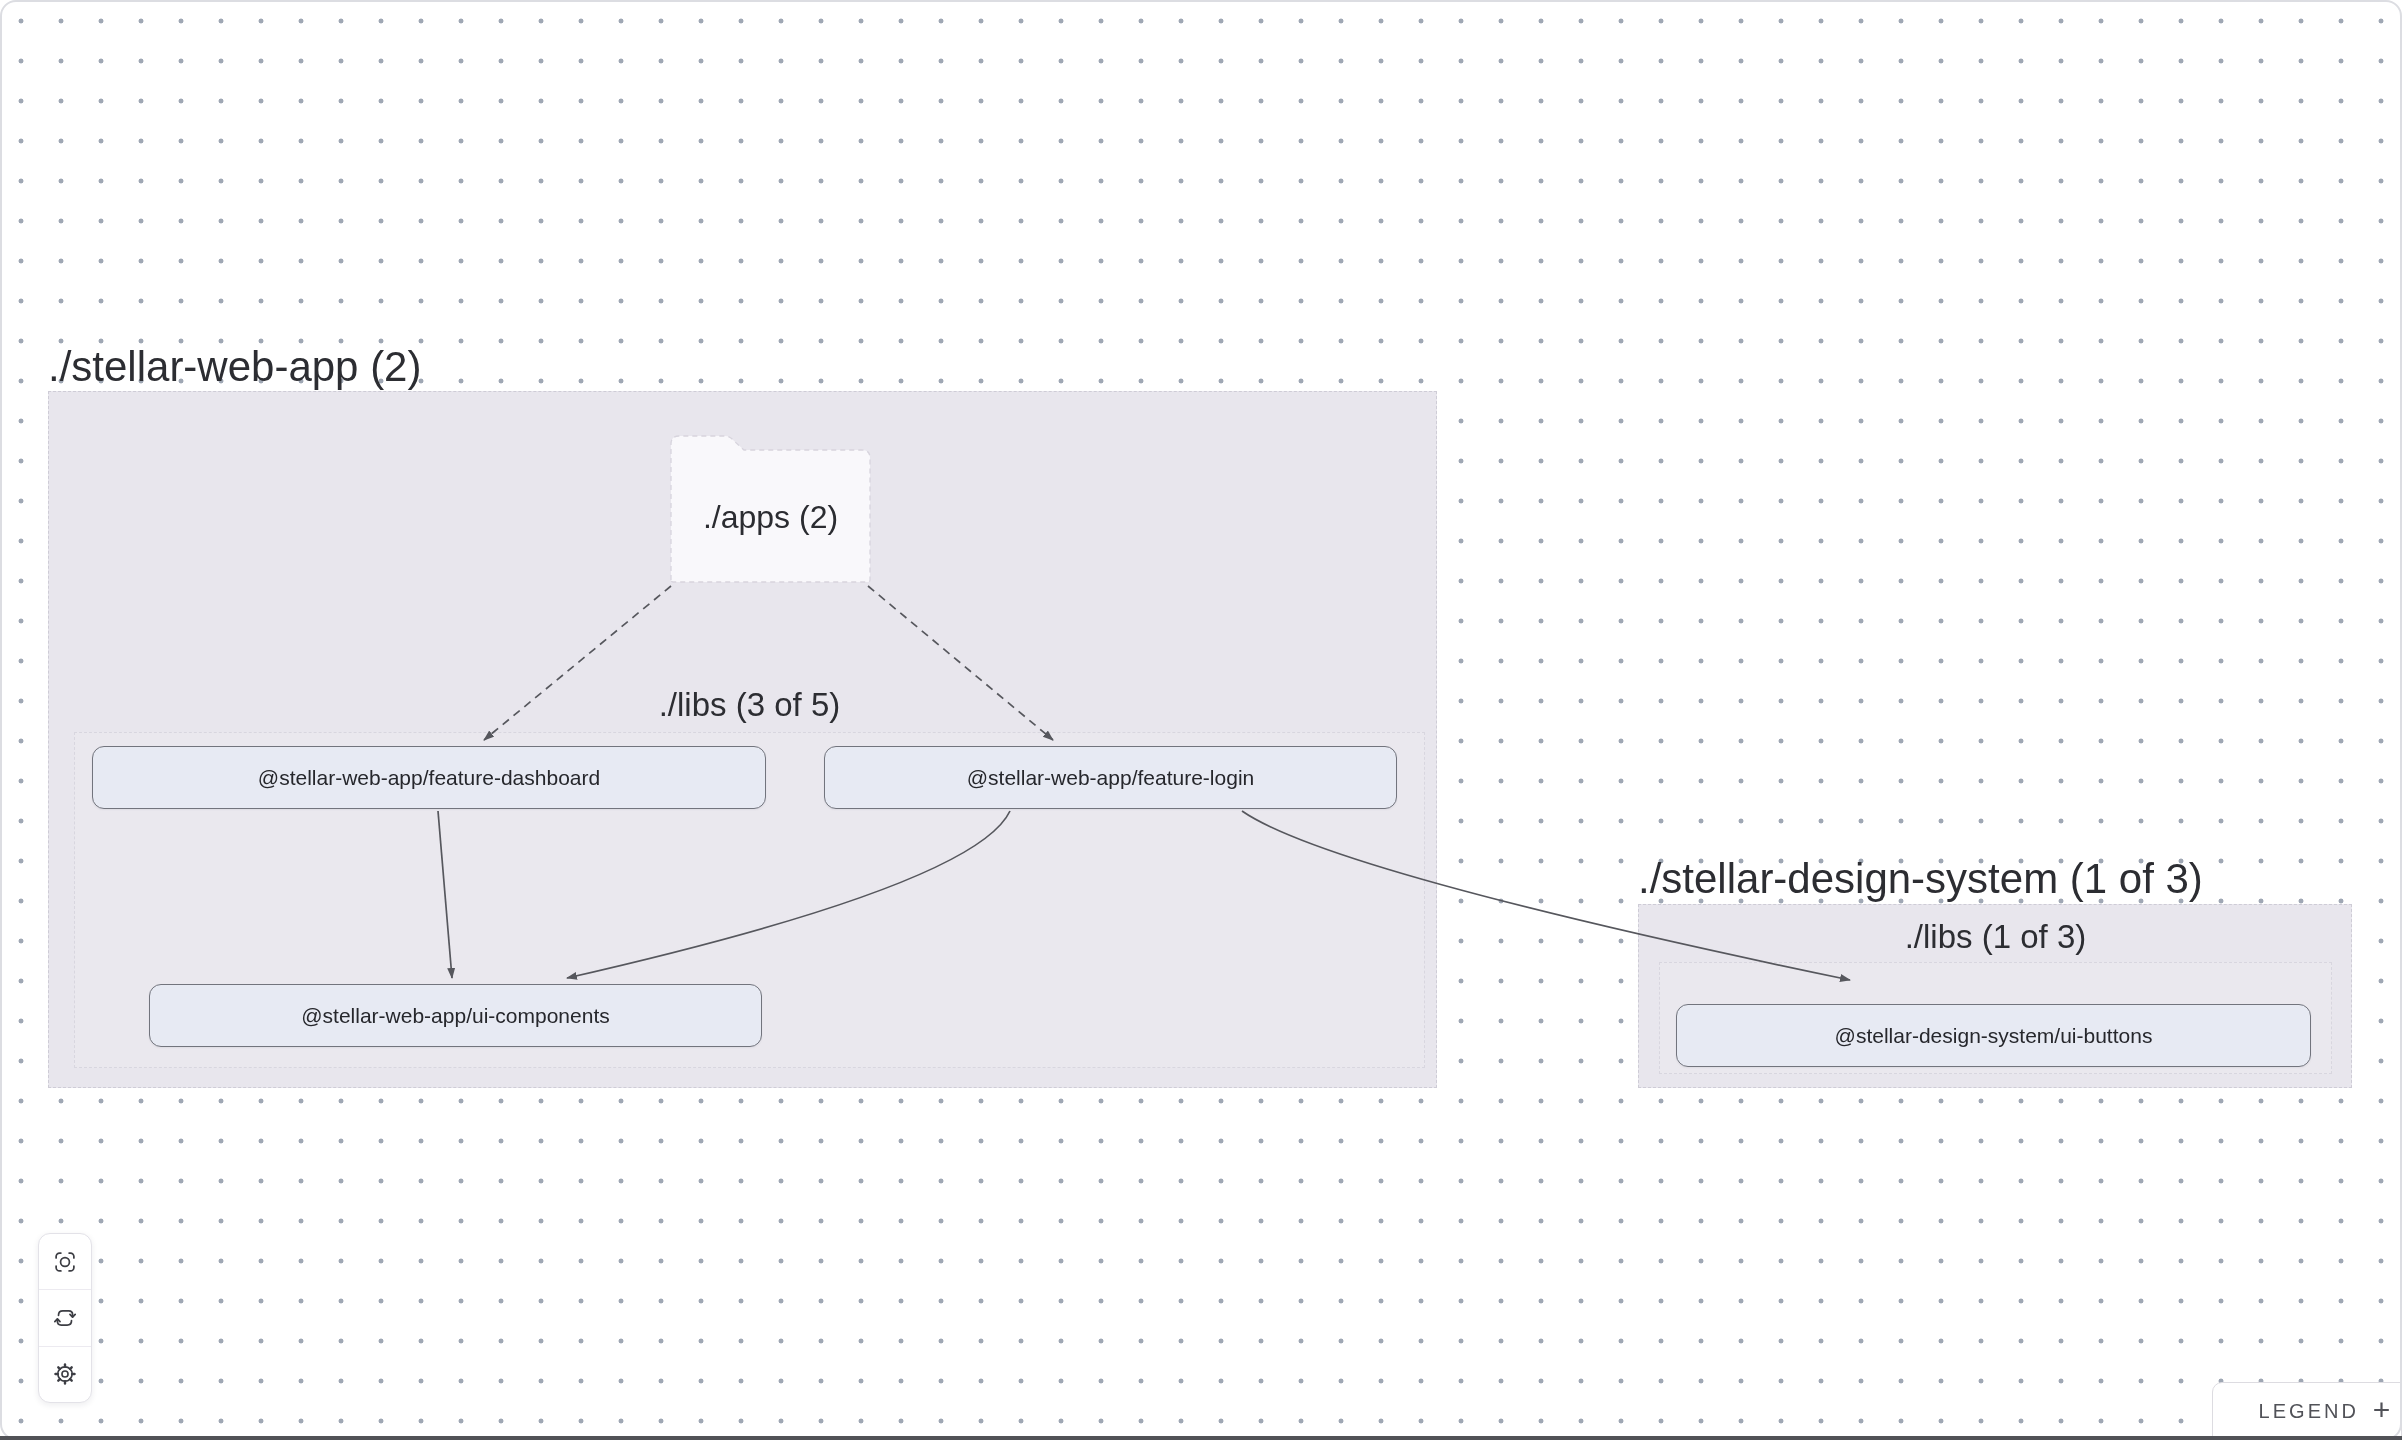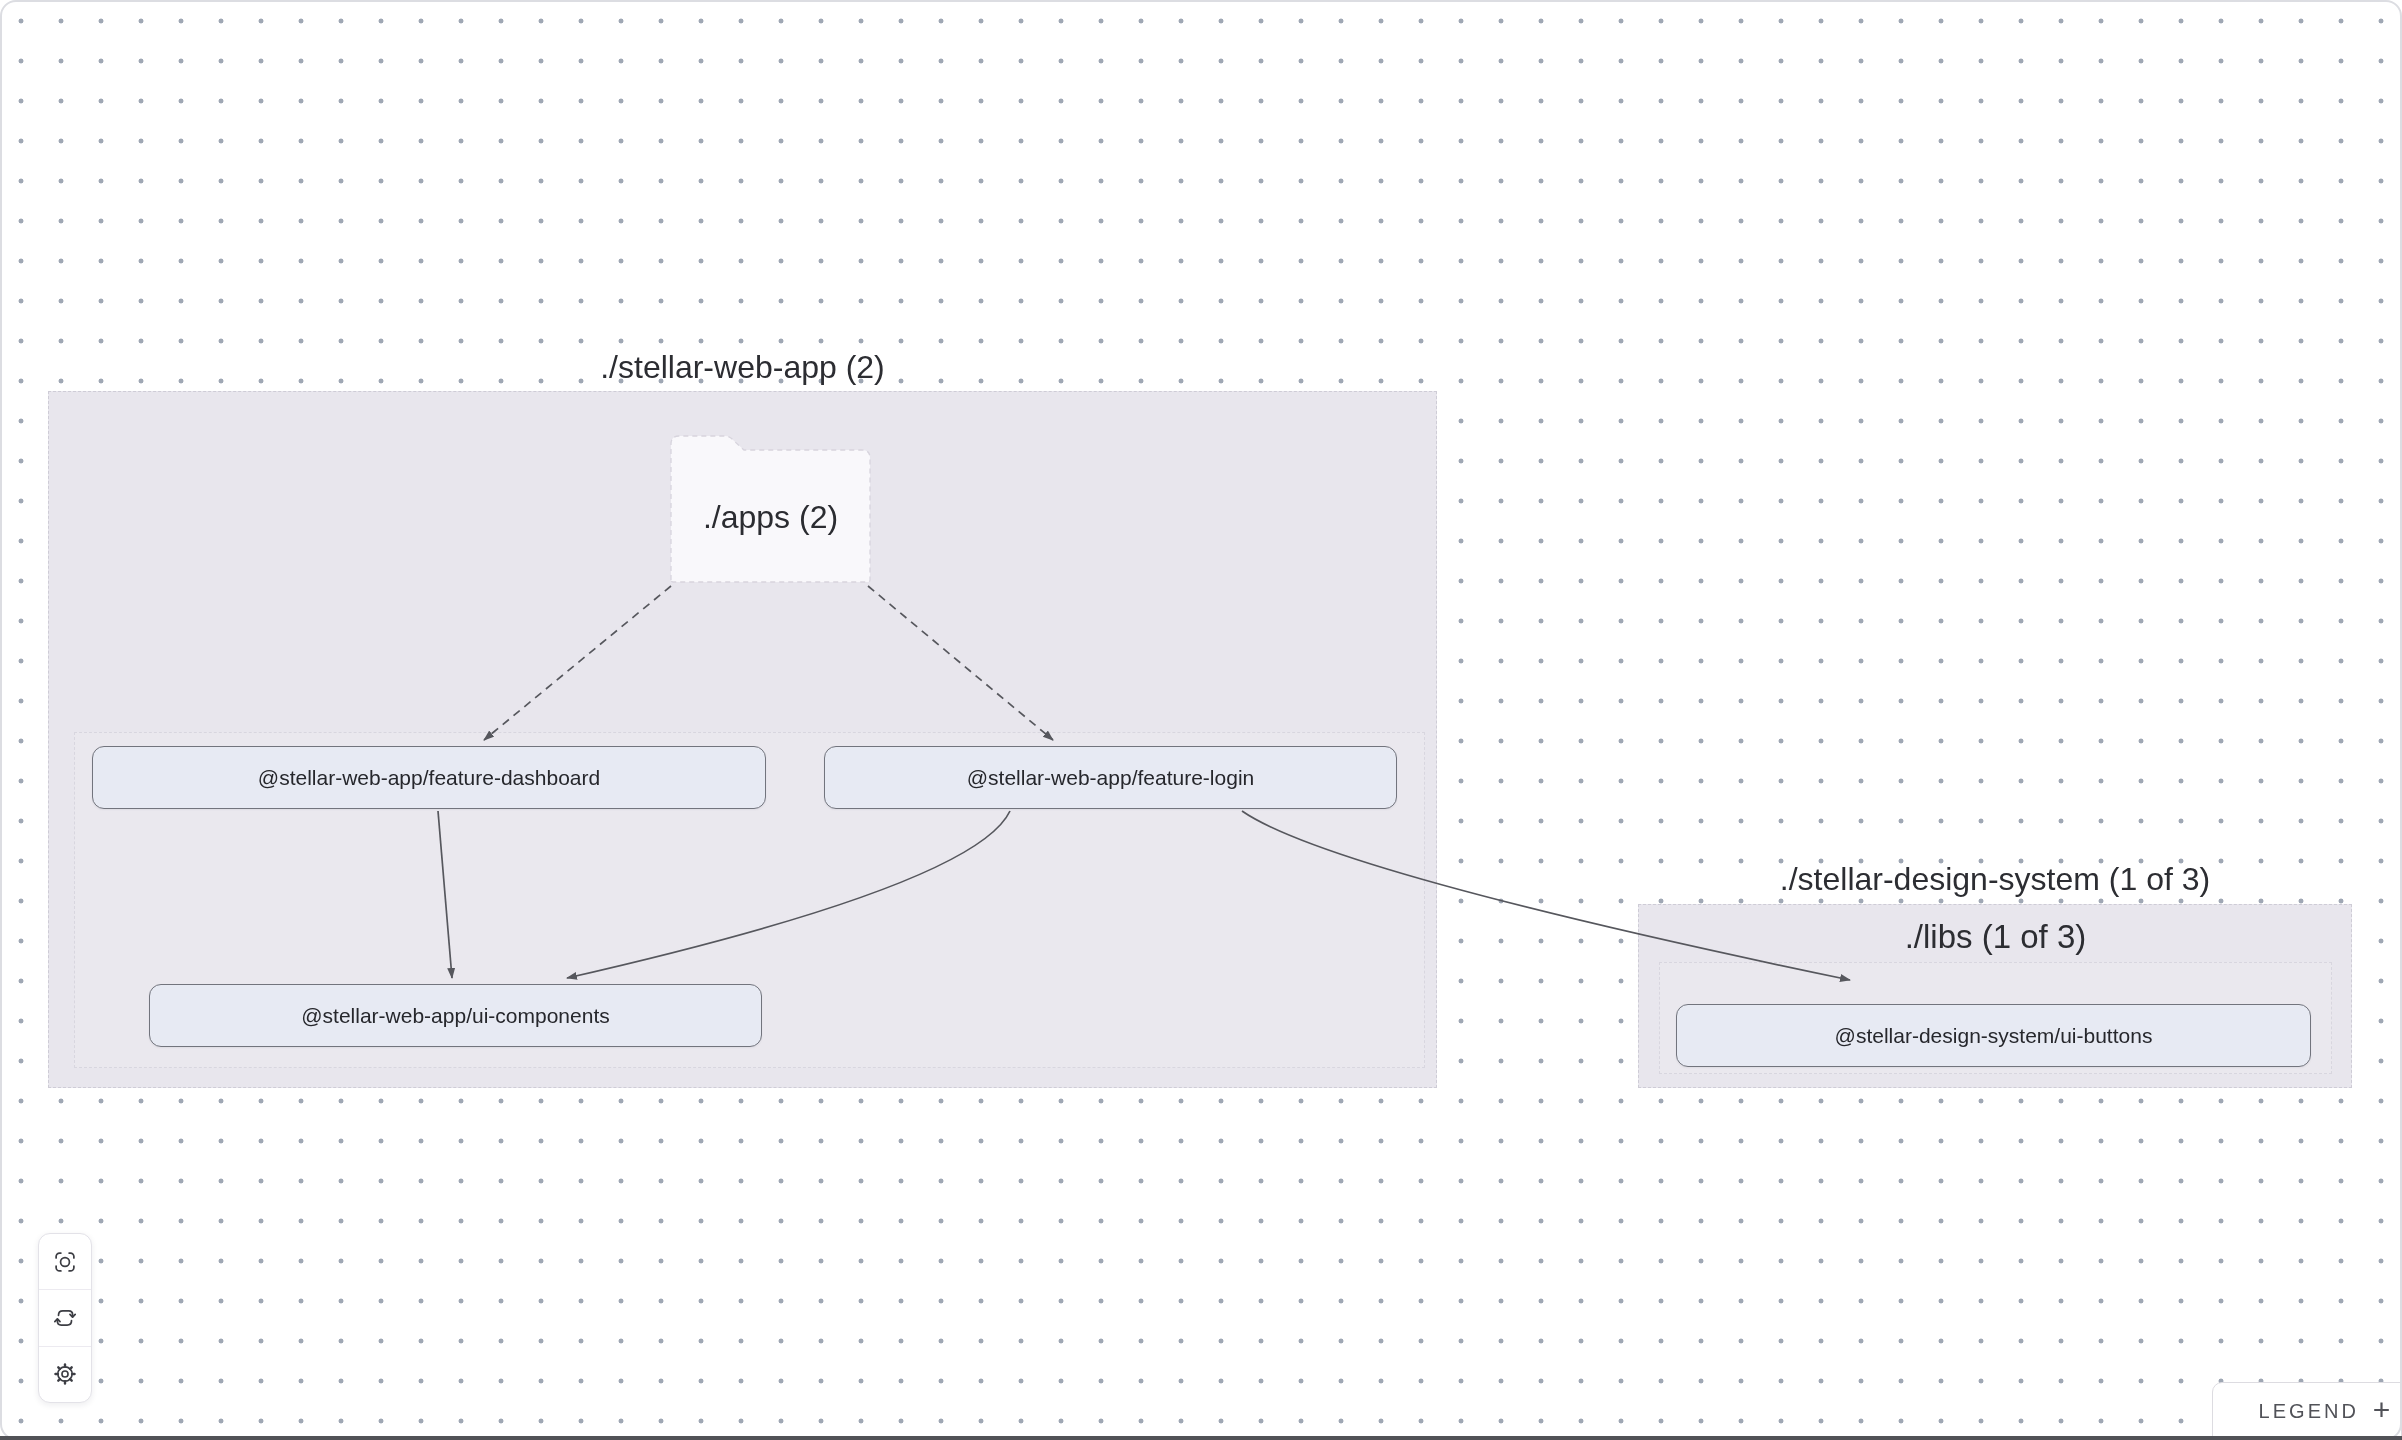--- a/index.html
+++ b/index.html
@@ -20,22 +20,22 @@
     border-radius: 16px;
     pointer-events: none;
     z-index: 40;
   }
   .bottom-edge {
     position: absolute; left: 0; right: 0; bottom: 0; height: 4px;
     background: #515257; z-index: 45;
   }
 
   .group-title {
-    position: absolute; text-align: center;
-    font-size: 32px; color: #2c2d32; line-height: 42px; height: 42px;
+    position: absolute; text-align: left;
+    font-size: 42px; color: #2c2d32; line-height: 42px; height: 42px;
     white-space: nowrap;
   }
   .group-box {
     position: absolute;
     background: #e8e6ed;
     border: 1px dashed #ceccd6;
   }
   .inner-group-box {
     position: absolute;
     background: rgba(255,255,255,0.10);
@@ -105,20 +105,21 @@
 <body>
 
 <div class="stage">
 
   <div class="group-title" style="left:48px; top:346px; width:1389px;">./stellar-web-app (2)</div>
   <div class="group-box" style="left:48px; top:391px; width:1389px; height:697px;"></div>
 
   <div class="group-title" style="left:1638px; top:858px; width:714px;">./stellar-design-system (1 of 3)</div>
   <div class="group-box" style="left:1638px; top:904px; width:714px; height:184px;"></div>
 
+  <div class="inner-group-label" style="left:74px; top:684px; width:1351px;">./libs (3 of 5)</div>
   <div class="inner-group-box" style="left:74px; top:732px; width:1351px; height:336px;"></div>
 
   <div class="inner-group-label" style="left:1659px; top:916px; width:673px;">./libs (1 of 3)</div>
   <div class="inner-group-box" style="left:1659px; top:962px; width:673px; height:112px;"></div>
 
   <svg class="edges" width="2402" height="1440" viewBox="0 0 2402 1440">
     <defs>
       <marker id="arrow" markerWidth="12" markerHeight="10" refX="10" refY="4" orient="auto" markerUnits="userSpaceOnUse">
         <path d="M0 0 L11 4 L0 8 Z" fill="#56575d"></path>
       </marker>

